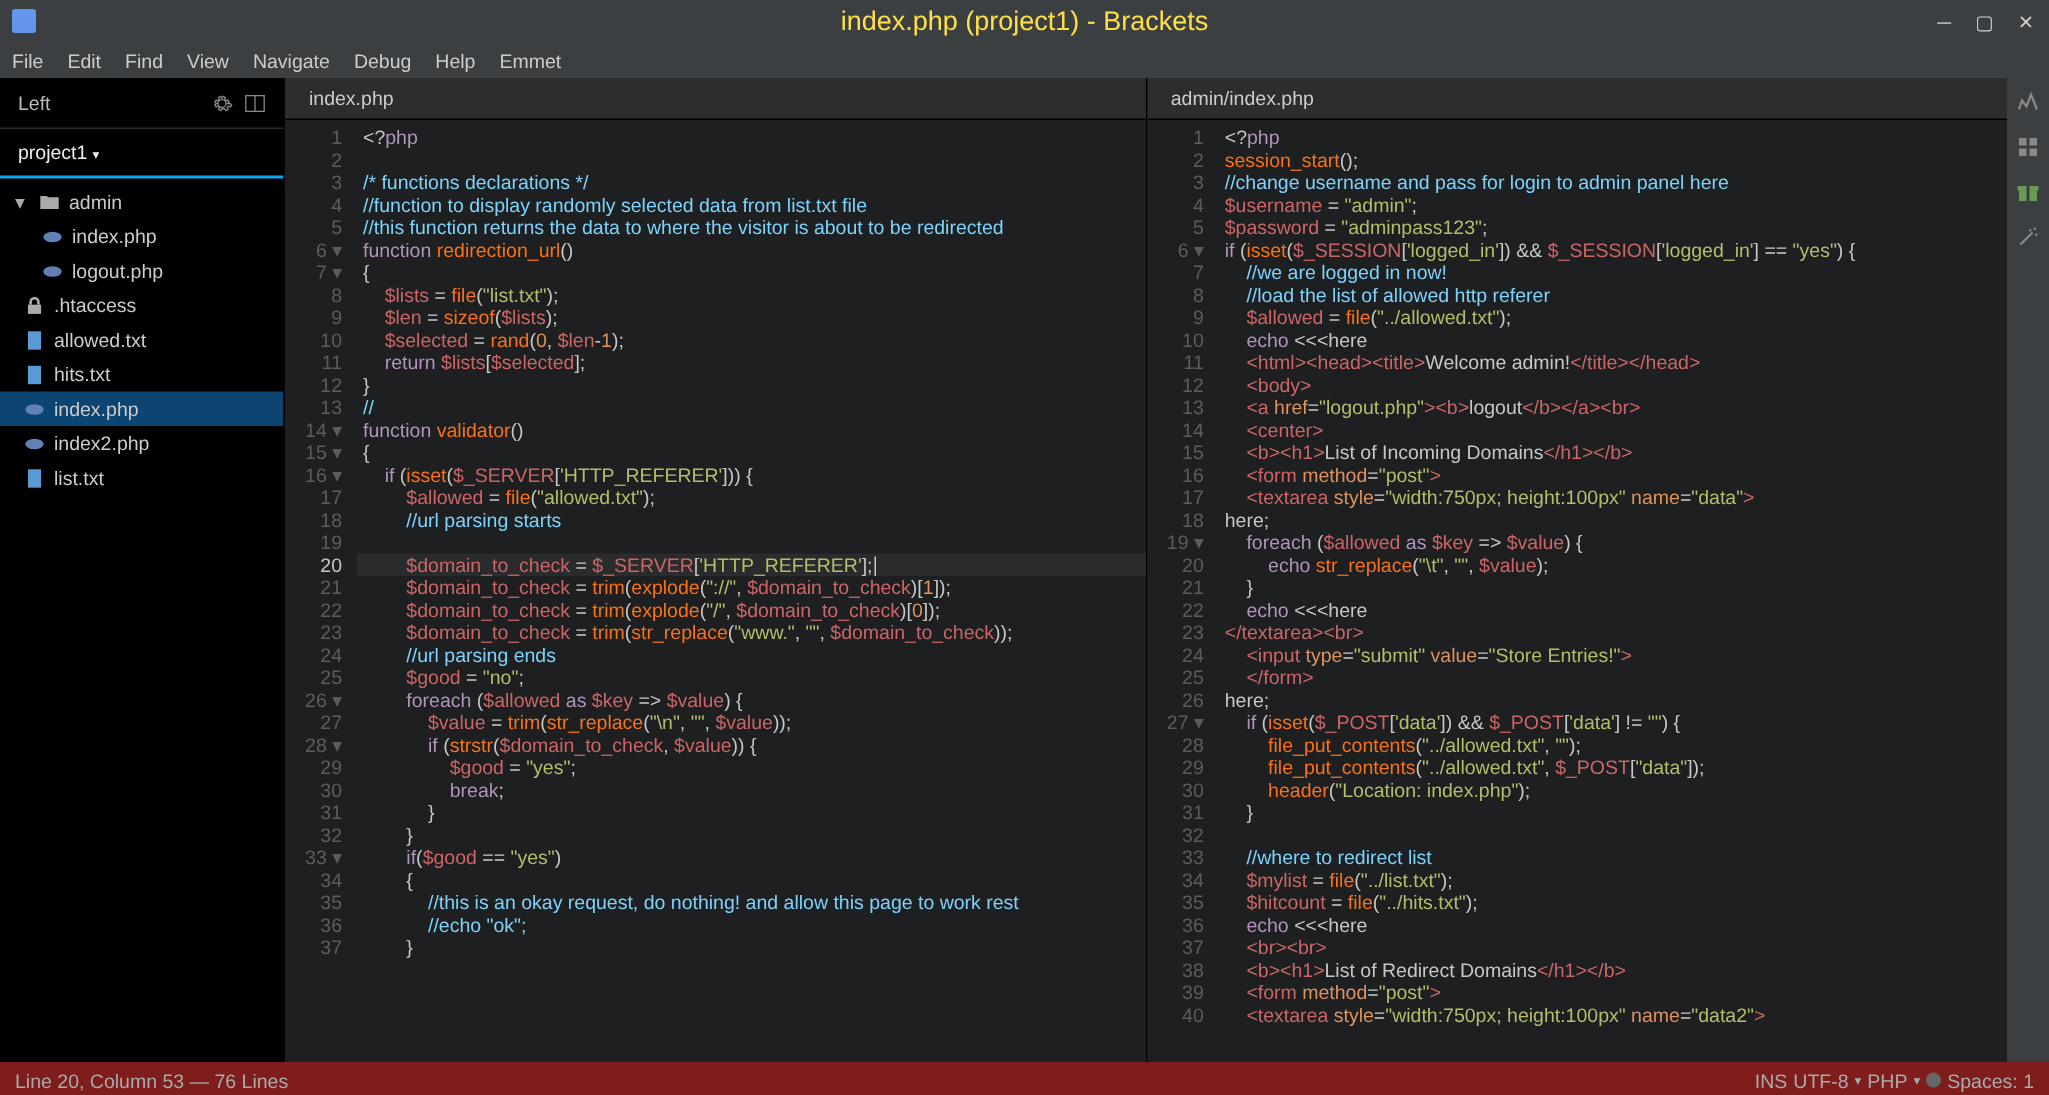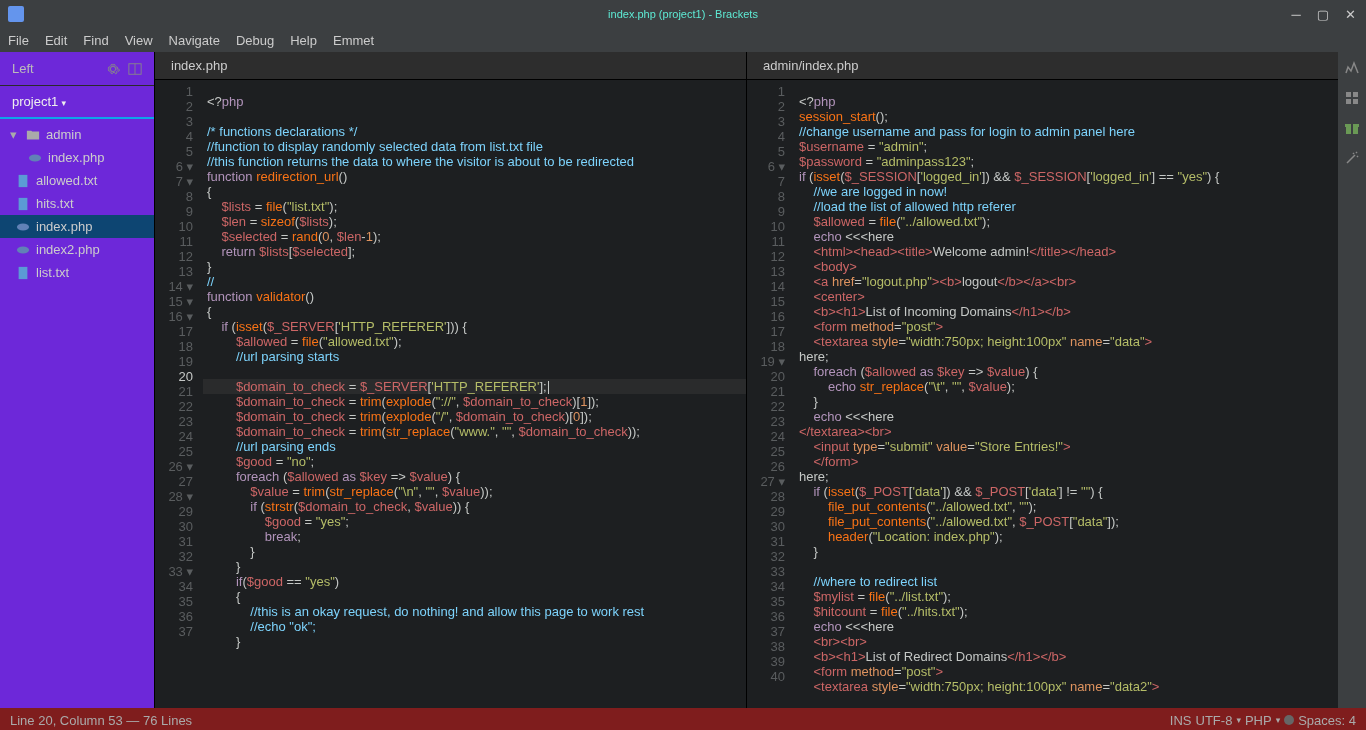--- a/index.html
+++ b/index.html
@@ -1,44 +1,44 @@
 <!DOCTYPE html>
 <html><head>
 <meta charset="utf-8">
 <style>
 *{margin:0;padding:0;box-sizing:border-box;font-family:'Segoe UI',Arial,sans-serif;font-size:13px}
 body{background:#1d1f21;color:#c5c8c6;overflow:hidden;width:1366px;height:730px}
 .titlebar{height:28px;background:#3c3f41;display:flex;align-items:center;position:relative}
 .app-icon{width:16px;height:16px;margin:0 8px;background:#6495ed;border-radius:2px}
-.title{position:absolute;left:50%;transform:translateX(-50%);color:#5eead4;font-size:11px}
+.title{position:absolute;left:50%;transform:translateX(-50%);color:#fde047;font-size:18px}
 .win-controls{position:absolute;right:0;display:flex;gap:16px;padding-right:10px;color:#ccc;font-size:14px}
 .win-controls span{cursor:pointer}
 .menubar{height:24px;background:#3c3f41;display:flex;align-items:center;padding-left:8px;gap:16px}
 .menubar span{color:#ccc;font-size:13px;cursor:pointer}
 .main{display:flex;height:656px}
-.sidebar{width:154px;background:#6d28d9;display:flex;flex-direction:column}
+.sidebar{width:189px;background:#000000;display:flex;flex-direction:column}
 .side-section{padding:9px 12px;color:#bbb;font-size:13px;display:flex;justify-content:space-between;align-items:center}
 .side-icons{display:flex;gap:8px;color:#888}
 .side-icons svg{width:14px;height:14px;fill:#888}
 .project{padding:8px 12px;color:#eee;font-size:12px;border-top:1px solid #2b2b2b;border-bottom:2px solid #0ea5e9}
 .tree{flex:1;padding-top:4px}
 .tree-item{padding:4px 8px 4px 16px;display:flex;align-items:center;gap:6px;color:#ccc;cursor:pointer}
 .tree-item.folder{padding-left:10px}
 .tree-item.child{padding-left:28px}
 .tree-item.selected-editor{background:#0d4572}
 .fi{width:14px;height:14px;flex-shrink:0}
 .caret{width:10px;display:inline-block;color:#aaa}
 .editors{flex:1;display:flex}
 .editor{flex:1;display:flex;flex-direction:column;border-left:1px solid #000}
 .tab-bar{height:28px;background:#2d2d2d;display:flex;align-items:center;padding-left:16px;color:#ccc;font-size:13px;border-bottom:1px solid #000}
 .code-area{flex:1;display:flex;overflow:hidden;background:#1d1f21}
 .gutter{width:48px;background:#1d1f21;text-align:right;padding:4px 10px 4px 4px;color:#5a5d5f;font-family:Consolas,monospace;font-size:12px;line-height:15px;user-select:none}
 .gutter .cur{color:#c5c8c6}
 .gutter .fold{color:#5a5d5f}
-.code{flex:1;padding:14px 0;font-family:Consolas,monospace;font-size:12px;line-height:15px;white-space:pre;overflow:hidden}
+.code{flex:1;padding:4px 0;font-family:Consolas,monospace;font-size:12px;line-height:15px;white-space:pre;overflow:hidden}
 .code .line{padding-left:4px;height:15px}
 .code .line.hl{background:#2a2b2c}
 .kw{color:#b294bb}
 .fn{color:#f97316}
 .st{color:#b5bd68}
 .nm{color:#de935f}
 .vr{color:#cc6666}
 .op{color:#c5c8c6}
 .cm{color:#7dd3fc}
 .tg{color:#cc6666}
@@ -96,20 +96,33 @@
           <svg class="fi" viewBox="0 0 16 16">
             <path fill="#aaa" d="M1 3h5l1 1h8v9H1z"></path>
           </svg>
           <span>admin</span>
         </div>
       <div class="tree-item child">
           <svg class="fi" viewBox="0 0 16 16">
             <ellipse cx="8" cy="8" rx="7" ry="4" fill="#6181b6"></ellipse>
           </svg>
           <span>index.php</span>
+        </div>
+      <div class="tree-item child">
+          <svg class="fi" viewBox="0 0 16 16">
+            <ellipse cx="8" cy="8" rx="7" ry="4" fill="#6181b6"></ellipse>
+          </svg>
+          <span>logout.php</span>
+        </div>
+      <div class="tree-item">
+          <svg class="fi" viewBox="0 0 16 16">
+            <rect x="3" y="7" width="10" height="7" fill="#aaa"></rect>
+            <path d="M5 7V5a3 3 0 016 0v2" fill="none" stroke="#aaa" stroke-width="2"></path>
+          </svg>
+          <span>.htaccess</span>
         </div>
       <div class="tree-item">
           <svg class="fi" viewBox="0 0 16 16">
             <rect x="3" y="1" width="10" height="14" fill="#5b9bd5"></rect>
           </svg>
           <span>allowed.txt</span>
         </div>
       <div class="tree-item">
           <svg class="fi" viewBox="0 0 16 16">
             <rect x="3" y="1" width="10" height="14" fill="#5b9bd5"></rect>
@@ -264,15 +277,15 @@
     <span>INS</span>
     <span>
         <span>UTF-8</span> 
         <span style="font-size:9px">▾</span>
       </span>
     <span>
         <span>PHP</span> 
         <span style="font-size:9px">▾</span>
       </span>
     <span class="dot"></span>
-    <span>Spaces: 4</span>
+    <span>Spaces: 1</span>
   </div>
 </div>
 
 </body></html>

